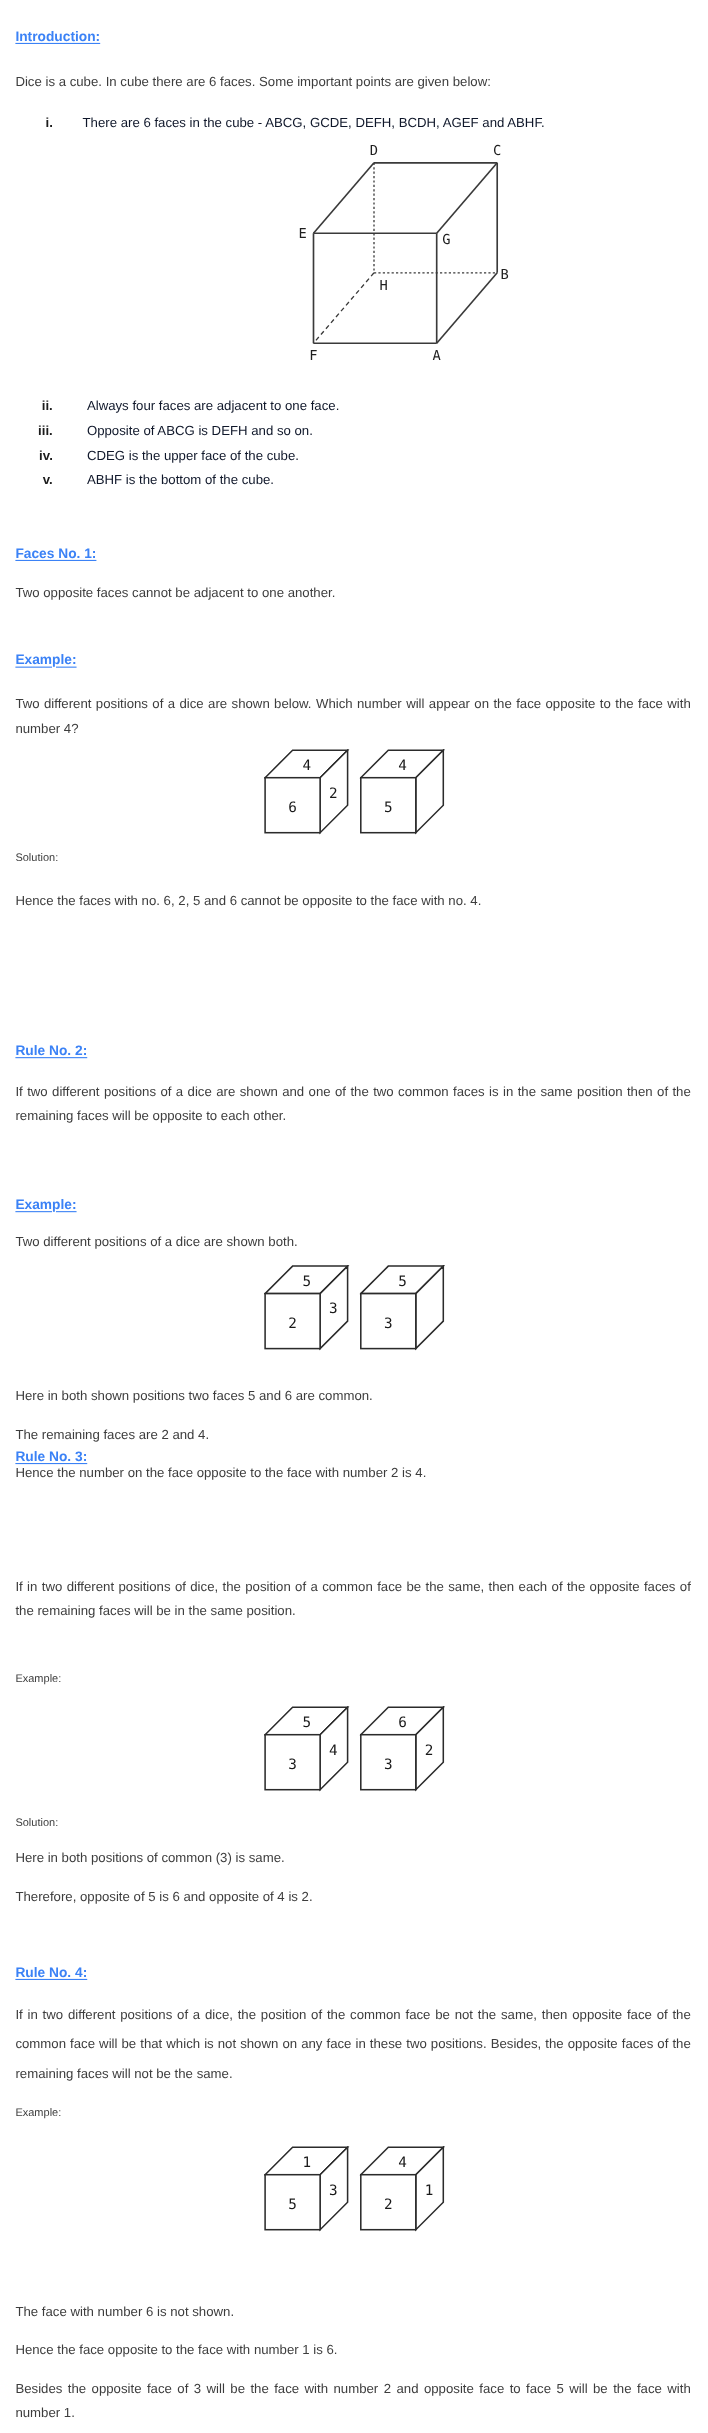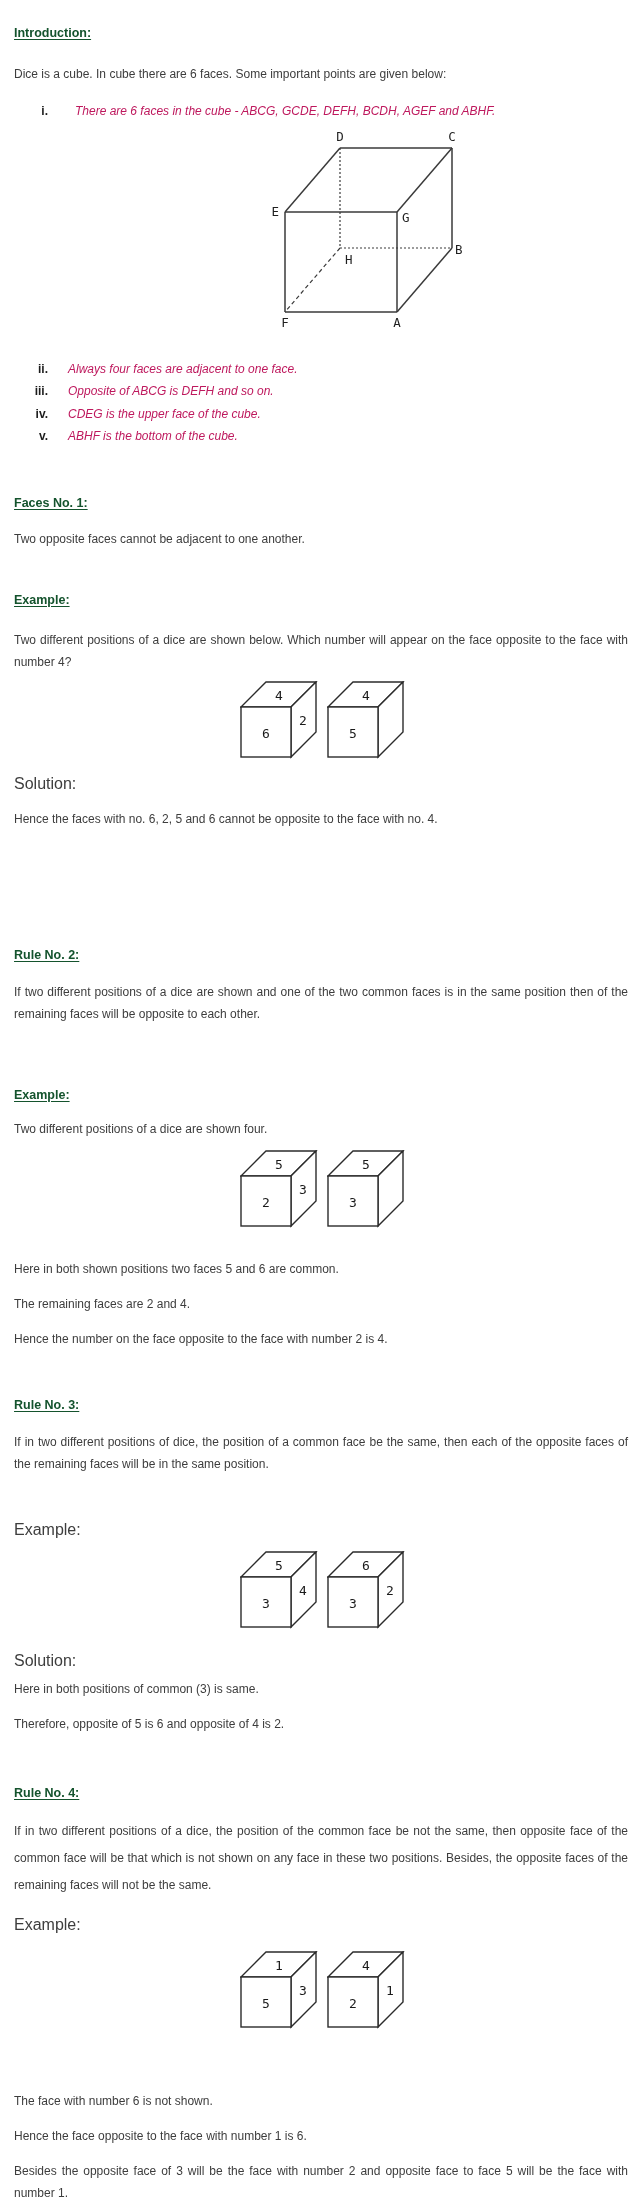--- a/index.html
+++ b/index.html
@@ -8,38 +8,38 @@
     font-family:"Liberation Sans", sans-serif;
     color:#3d3d3d;
   }
   .t {
     position:absolute; left:14px; right:16px;
     font-size:12px; line-height:22px; color:#3d3d3d;
   }
   .just { text-align:justify; }
   .h {
     position:absolute; left:14px;
-    font-size:12.5px; font-weight:bold; color:#14532d;
+    font-size:12.5px; font-weight:bold; color:#3b82f6;
     text-decoration:underline; text-underline-offset:2px;
   }
   .hplain {
     position:absolute; left:14px;
-    font-size:16px; color:#3d3d3d;
+    font-size:10px; color:#3d3d3d;
   }
   .lines p { margin:0 0 13px 0; line-height:22px; }
   .lh27 { line-height:27px !important; }
 
   .listrow { position:absolute; left:14px; right:16px; display:flex; }
   .listnum {
     width:34px; text-align:right; font-weight:bold; color:#1c1c1c;
     font-size:12px; line-height:22px; flex:0 0 34px;
   }
-  .listtext { font-size:12px; line-height:22px; color:#be185d;font-style:italic; }
+  .listtext { font-size:12px; line-height:22px; color:#0f172a; }
   .gap-i { margin-left:27px; }
-  .gap-ii { margin-left:20px; }
+  .gap-ii { margin-left:31px; }
 
   .cubewrap { position:absolute; top:125px; left:255px; width:210px; height:218px; }
   .cubewrap svg { display:block; }
   .cl { stroke:#3a3a3a; stroke-width:1.5; fill:none; }
   .cl-dot { stroke:#3a3a3a; stroke-width:1.2; fill:none; stroke-dasharray:2 2; }
   .cl-dash { stroke:#3a3a3a; stroke-width:1.2; fill:none; stroke-dasharray:4 3; }
   .cvl { font-family:"DejaVu Sans Mono", monospace; font-size:12.5px; fill:#1f1f1f; }
 
   .dicepair {
     position:absolute; left:0; width:644px;
@@ -133,21 +133,21 @@
 </div>
 
 <div class="hplain" style="top:775px">Solution:</div>
 <div class="t lines" style="top:808px">
   <p>Hence the faces with no. 6, 2, 5 and 6 cannot be opposite to the face with no. 4.</p>
 </div>
 
 <div class="h" style="top:948px">Rule No. 2:</div>
 <div class="t just" style="top:981px">If two different positions of a dice are shown and one of the two common faces is in the same position then of the remaining faces will be opposite to each other.</div>
 <div class="h" style="top:1088px">Example:</div>
-<div class="t" style="top:1118px">Two different positions of a dice are shown four.</div>
+<div class="t" style="top:1118px">Two different positions of a dice are shown both.</div>
 
 <div class="dicepair" style="top:1150px">
   <svg class="die" viewBox="0 0 78 78">
     <polygon class="face" points="1,26 26,1 76,1 51,26"></polygon>
     <polygon class="face" points="51,26 76,1 76,51 51,76"></polygon>
     <rect class="face" x="1" y="26" width="50" height="50"></rect>
     <text class="dnum" x="39" y="19">5</text>
     <text class="dnum" x="63" y="44">3</text>
     <text class="dnum" x="26" y="57">2</text>
   </svg>
@@ -160,21 +160,21 @@
     <text class="dnum" x="26" y="57">3</text>
   </svg>
 </div>
 
 <div class="t lines" style="top:1258px">
   <p>Here in both shown positions two faces 5 and 6 are common.</p>
   <p>The remaining faces are 2 and 4.</p>
   <p>Hence the number on the face opposite to the face with number 2 is 4.</p>
 </div>
 
-<div class="h" style="top:1398px">Rule No. 3:</div>
+<div class="h" style="top:1317px">Rule No. 3:</div>
 <div class="t just" style="top:1431px">If in two different positions of dice, the position of a common face be the same, then each of the opposite faces of the remaining faces will be in the same position.</div>
 <div class="hplain" style="top:1521px">Example:</div>
 
 <div class="dicepair" style="top:1551px">
   <svg class="die" viewBox="0 0 78 78">
     <polygon class="face" points="1,26 26,1 76,1 51,26"></polygon>
     <polygon class="face" points="51,26 76,1 76,51 51,76"></polygon>
     <rect class="face" x="1" y="26" width="50" height="50"></rect>
     <text class="dnum" x="39" y="19">5</text>
     <text class="dnum" x="63" y="44">4</text>

